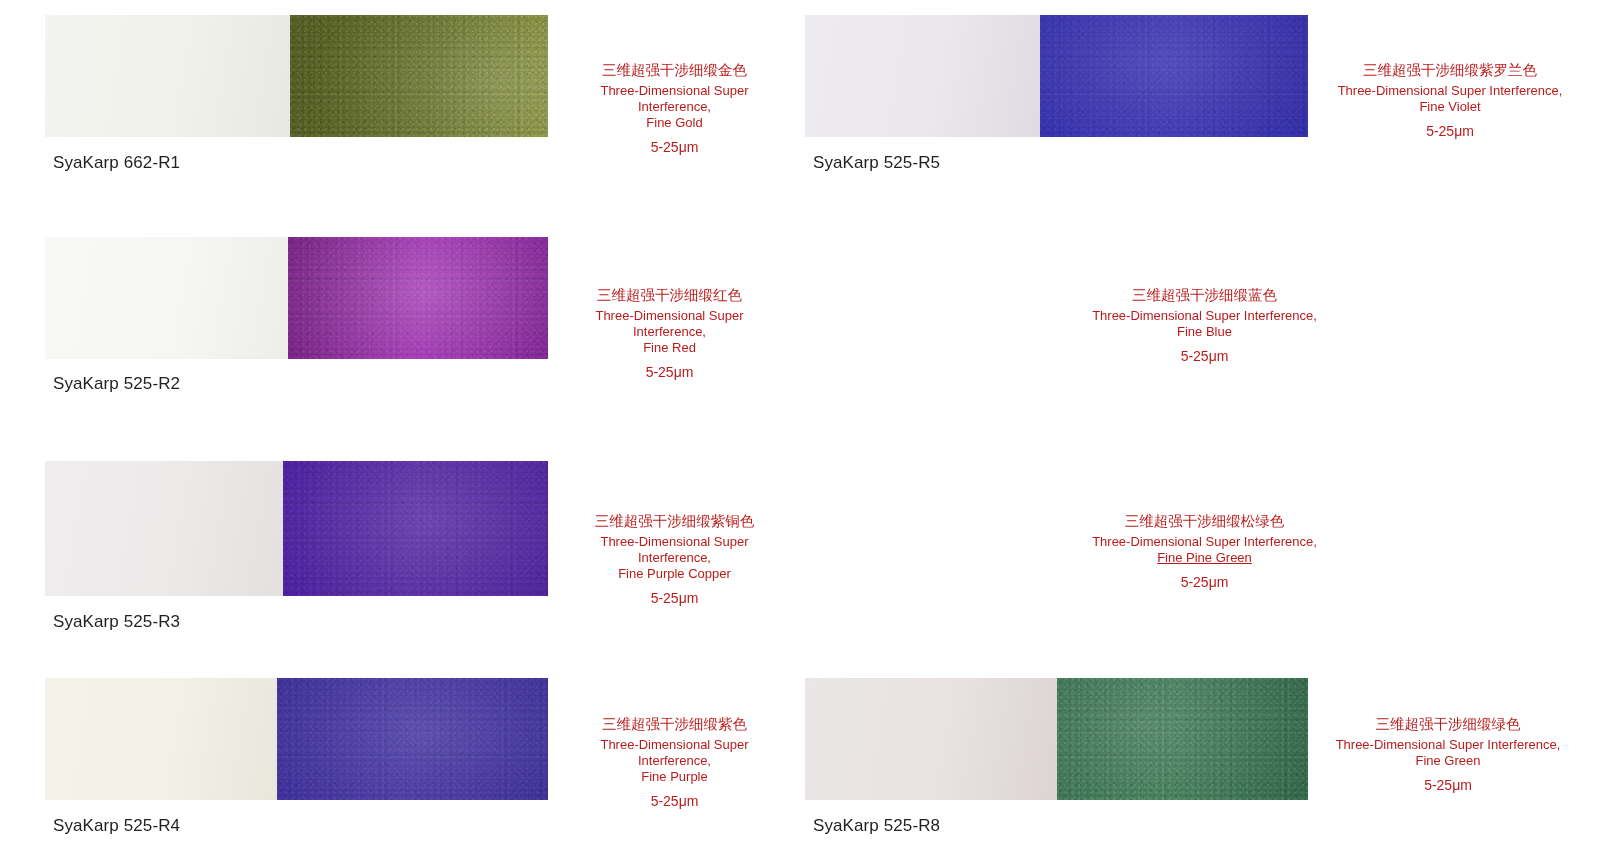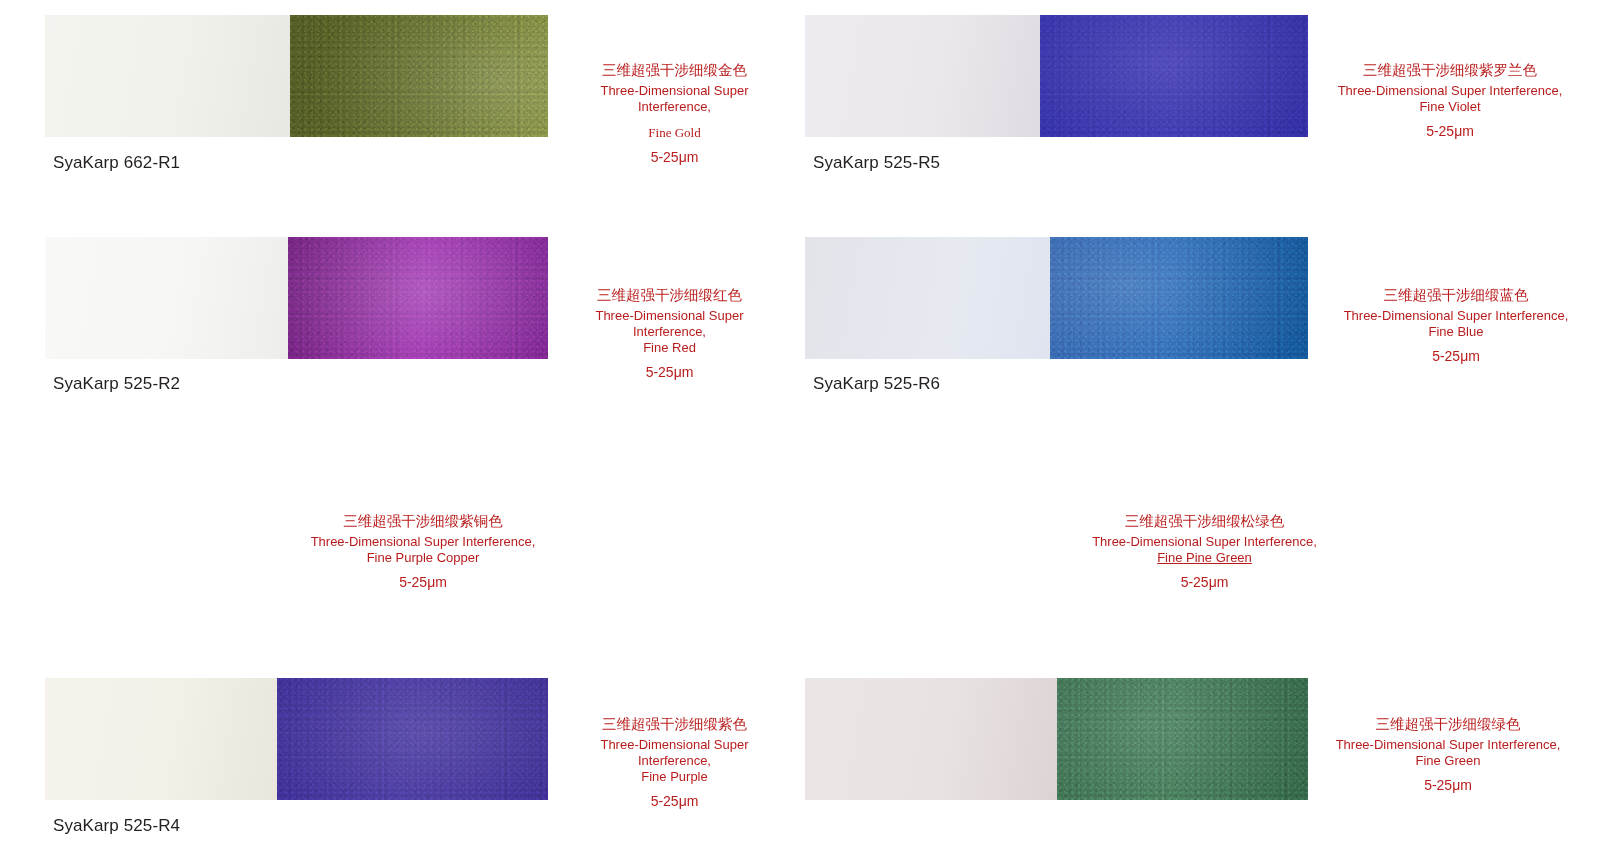--- a/index.html
+++ b/index.html
@@ -119,21 +119,21 @@
           <div class="half half-right" style="width:258px;background:linear-gradient(95deg,#545d27 0%,#66702d 55%,#808b3a 100%);">
             <div class="grain"></div>
             <div class="sheen" style="background:radial-gradient(120% 150% at 80% 55%, rgba(255,255,255,.18), rgba(0,0,0,0) 60%);"></div>
           </div>
         </div>
         <div class="code" style="margin-top:16px; padding-left:8px;">SyaKarp 662-R1</div>
       </div>
       <div class="caption" style="padding-top:45px; padding-left:30px; padding-right:30px;">
         <div class="cn">三维超强干涉细缎金色</div>
         <div class="en">Three-Dimensional Super Interference,</div>
-        <div class="en" style="margin-top:10px;font-family:Liberation Serif, serif;">Fine Gold</div>
+        <div class="en" style="margin-top:0;">Fine Gold</div>
         <div class="size">5-25μm</div>
       </div>
     </div>
 
     <div class="entry" style="padding-left:4px; padding-top:15px;">
       <div class="swatch-block">
         <div class="swatch" style="width:503px;height:122px;">
           <div class="half half-left" style="width:235px;background:linear-gradient(100deg,#edebef 0%,#eae8ec 55%,#dedce2 100%);"></div>
           <div class="half half-right" style="width:268px;background:linear-gradient(95deg,#2f2ba6 0%,#3731ae 50%,#2e2aa2 100%);">
             <div class="grain"></div>
@@ -163,39 +163,39 @@
       </div>
       <div class="caption" style="padding-top:48px; padding-left:20px; padding-right:30px;">
         <div class="cn">三维超强干涉细缎红色</div>
         <div class="en">Three-Dimensional Super Interference,</div>
         <div class="en" style="margin-top:0;">Fine Red</div>
         <div class="size">5-25μm</div>
       </div>
     </div>
 
     <div class="entry" style="padding-left:4px; padding-top:12px;">
-      <div class="swatch-block">
-        <div class="swatch" style="width:503px;height:122px;">
-          <div class="half half-left" style="width:245px;background:linear-gradient(100deg,#e2e4ea 0%,#e6e9f0 60%,#dfe4f0 100%);"></div>
-          <div class="half half-right" style="width:258px;background:linear-gradient(95deg,#2f62ad 0%,#2a6ab8 45%,#16599b 100%);">
-            <div class="grain"></div>
-            <div class="sheen" style="background:radial-gradient(120% 150% at 30% 40%, rgba(255,255,255,.18), rgba(0,0,0,0) 62%);"></div>
-          </div>
-        </div>
-        <div class="code" style="margin-top:15px; padding-left:8px;">SyaKarp 525-R6</div>
-      </div>
       <div class="caption" style="padding-top:48px; padding-left:22px; padding-right:20px;">
         <div class="cn">三维超强干涉细缎蓝色</div>
         <div class="en">Three-Dimensional Super Interference,</div>
         <div class="en" style="margin-top:0;">Fine Blue</div>
         <div class="size">5-25μm</div>
       </div>
     </div>
 
     <div class="entry" style="padding-left:45px; padding-top:14px;">
+      <div class="swatch-block">
+        <div class="swatch" style="width:503px;height:135px;">
+          <div class="half half-left" style="width:238px;background:linear-gradient(100deg,#efeded 0%,#eceae9 55%,#e3e1e0 100%);"></div>
+          <div class="half half-right" style="width:265px;background:linear-gradient(95deg,#4a1d9b 0%,#53279e 50%,#4b1f97 100%);">
+            <div class="grain"></div>
+            <div class="sheen" style="background:radial-gradient(120% 150% at 55% 45%, rgba(255,255,255,.15), rgba(0,0,0,0) 62%);"></div>
+          </div>
+        </div>
+        <div class="code" style="margin-top:16px; padding-left:8px;">SyaKarp 525-R3</div>
+      </div>
       <div class="caption" style="padding-top:50px; padding-left:30px; padding-right:30px;">
         <div class="cn">三维超强干涉细缎紫铜色</div>
         <div class="en">Three-Dimensional Super Interference,</div>
         <div class="en" style="margin-top:0;">Fine Purple Copper</div>
         <div class="size">5-25μm</div>
       </div>
     </div>
 
     <div class="entry" style="padding-left:4px; padding-top:14px;">
       <div class="caption" style="padding-top:50px; padding-left:22px; padding-right:20px;">
@@ -227,20 +227,21 @@
 
     <div class="entry" style="padding-left:4px; padding-top:0px;">
       <div class="swatch-block">
         <div class="swatch" style="width:503px;height:122px;">
           <div class="half half-left" style="width:252px;background:linear-gradient(100deg,#ebe6e6 0%,#e8e2e2 55%,#ddd3d4 100%);"></div>
           <div class="half half-right" style="width:251px;background:linear-gradient(95deg,#3a6f4f 0%,#427a57 45%,#36684a 100%);">
             <div class="grain"></div>
             <div class="sheen" style="background:radial-gradient(120% 150% at 35% 40%, rgba(255,255,255,.14), rgba(0,0,0,0) 62%);"></div>
           </div>
         </div>
+        <div class="code" style="margin-top:16px; padding-left:8px;">SyaKarp 525-R8</div>
       </div>
       <div class="caption" style="padding-top:36px; padding-left:22px; padding-right:36px;">
         <div class="cn">三维超强干涉细缎绿色</div>
         <div class="en">Three-Dimensional Super Interference,</div>
         <div class="en" style="margin-top:0;">Fine Green</div>
         <div class="size">5-25μm</div>
       </div>
     </div>
 
   </div>

